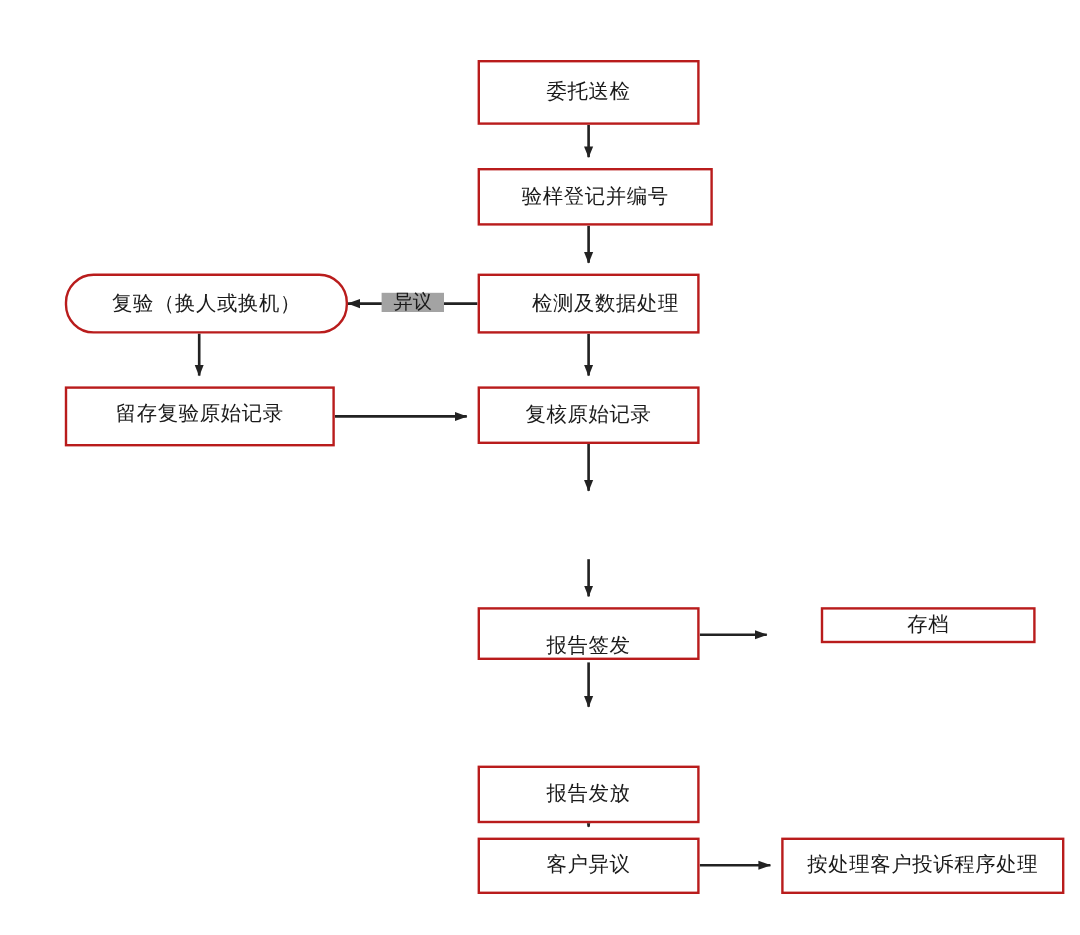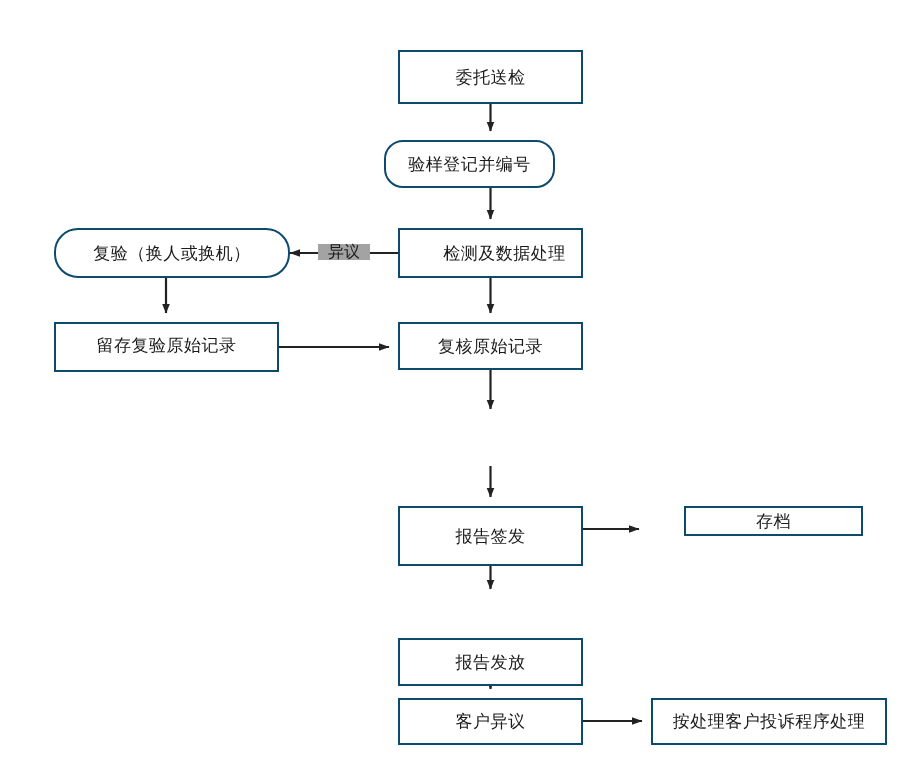--- a/index.html
+++ b/index.html
@@ -23,21 +23,21 @@
     position: absolute;
     top: 0;
     left: 0;
     width: 900px;
     height: 779px;
   }
   .node-box {
     position: absolute;
     box-sizing: border-box;
     background: #ffffff;
-    border: 2px solid #0c4a6e;
+    border: 2px solid #b91c1c;
     display: flex;
     align-items: center;
     justify-content: center;
     text-align: center;
   }
   .node-label {
     font-size: 17px;
     line-height: 1.2;
     color: #1a1a1a;
     letter-spacing: 0.5px;
@@ -97,42 +97,42 @@
       <line x1="490.5" y1="646" x2="490.5" y2="689" marker-end="url(#arrow-down)"></line>
 
       <line x1="583" y1="721" x2="642" y2="721" marker-end="url(#arrow-right)"></line>
     </g>
   </svg>
 
   <div class="node-box" style="left:398px; top:50px; width:185px; height:54px;">
     <span class="node-label">委托送检</span>
   </div>
 
-  <div class="node-box" style="left:384px; top:140px; width:171px; height:48px;border-radius:19px;">
+  <div class="node-box" style="left:398px; top:140px; width:196px; height:48px;">
     <span class="node-label">验样登记并编号</span>
   </div>
 
   <div class="node-box" style="left:398px; top:228px; width:185px; height:50px;padding-left:28px;">
     <span class="node-label">检测及数据处理</span>
   </div>
 
   <div class="node-box" style="left:54px; top:228px; width:236px; height:50px;border-radius:24px;">
     <span class="node-label">复验（换人或换机）</span>
   </div>
 
   <div class="node-box" style="left:54px; top:322px; width:225px; height:50px;font-family:Liberation Mono, monospace;">
     <span class="node-label">留存复验原始记录</span>
   </div>
 
   <div class="node-box" style="left:398px; top:322px; width:185px; height:48px;">
     <span class="node-label">复核原始记录</span>
   </div>
 
 
-  <div class="node-box" style="left:398px; top:506px; width:185px; height:60px;">
+  <div class="node-box" style="left:398px; top:506px; width:185px; height:44px;align-items:flex-end;">
     <span class="node-label">报告签发</span>
   </div>
 
   <div class="node-box" style="left:684px; top:506px; width:179px; height:30px;">
     <span class="node-label">存档</span>
   </div>
 
   <div class="node-box" style="left:398px; top:598px; width:185px; height:48px;margin-top:40px;">
     <span class="node-label">报告发放</span>
   </div>

